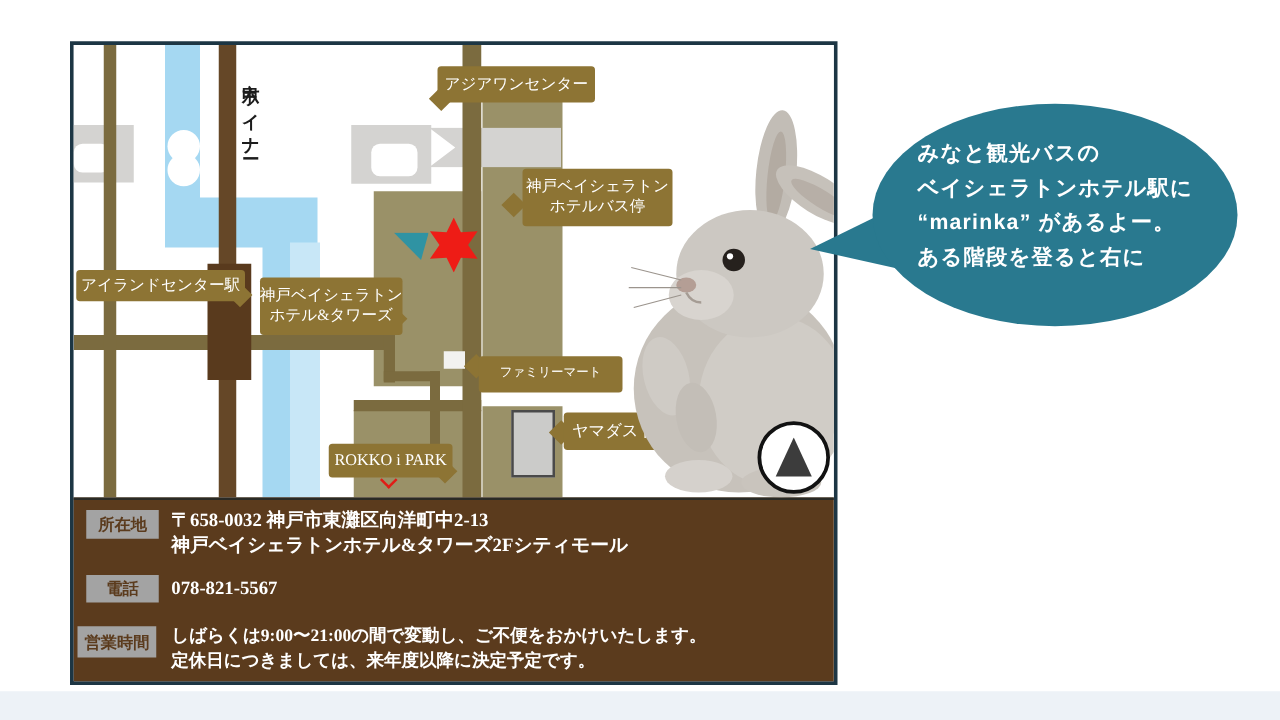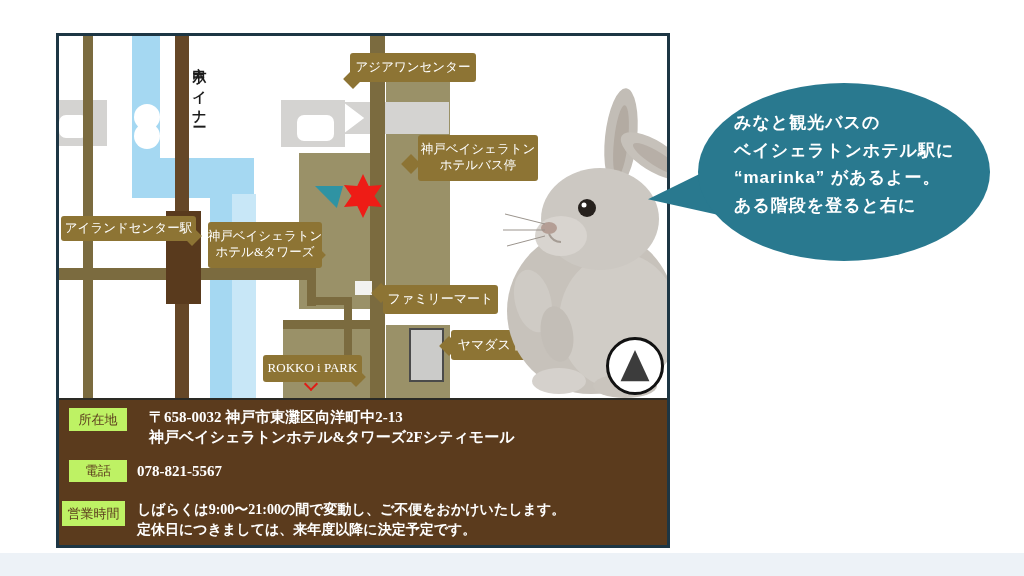--- a/index.html
+++ b/index.html
@@ -47,21 +47,21 @@
   .compass{width:58px;height:58px;border:3px solid #121212;border-radius:50%;background:#fff;z-index:45;box-sizing:border-box;}
   .compass-tri{position:absolute;left:7px;top:6px;width:38px;height:40px;background:#3c3c3c;
                clip-path:polygon(50% 10%,88% 88%,12% 88%);}
 
   .red-caret{width:8px;height:8px;border-right:2px solid #e01c16;border-bottom:2px solid #e01c16;
              transform:rotate(45deg);z-index:34;}
 
   
   .info{position:absolute;left:0;top:362px;width:608px;height:147px;background:#5b3b1d;border-top:2px solid #2a2a25;box-sizing:border-box;
         font-family:"Liberation Serif","DejaVu Serif",serif;}
-  .info-box{position:absolute;background:#bef264;color:#5b3b1d;font-weight:normal;font-size:13px;
+  .info-box{position:absolute;background:#a3a3a3;color:#5b3b1d;font-weight:bold;font-size:13px;
             display:flex;align-items:center;justify-content:center;white-space:nowrap;}
   .info-text{position:absolute;color:#fff;font-weight:bold;font-size:15px;line-height:20px;white-space:nowrap;}
   .info-text.small{font-size:14px;line-height:20px;}
 
   
   .bubble{left:698px;top:83px;width:292px;height:178px;background:#29798f;border-radius:50%;z-index:60;}
   .bubble-tail{left:648px;top:160px;width:80px;height:56px;background:#29798f;z-index:59;
                clip-path:polygon(0 70%,100% 0,94% 100%);}
   .bubble-text{left:734px;top:109px;width:260px;color:#fff;font-weight:bold;font-size:17px;line-height:27.5px;
                letter-spacing:1px;z-index:61;white-space:nowrap;}
@@ -123,21 +123,21 @@
       <div class="abs ptr" style="left:126px;top:193px;"></div>
       <div class="abs glabel" style="left:2px;top:180px;width:135px;height:25px;font-size:12.5px;">アイランドセンター駅</div>
 
       <div class="abs ptr" style="left:250px;top:212px;"></div>
       <div class="abs glabel" style="left:149px;top:186px;width:114px;height:46px;font-size:12.5px;">
         <span>神戸ベイシェラトン</span>
         <span>ホテル&amp;タワーズ</span>
       </div>
 
       <div class="abs ptr" style="left:315px;top:250px;"></div>
-      <div class="abs glabel" style="left:324px;top:249px;width:115px;height:29px;font-size:13px;">ファミリーマート</div>
+      <div class="abs glabel" style="left:324px;top:249px;width:115px;height:29px;font-size:10px;">ファミリーマート</div>
 
       <div class="abs ptr" style="left:383px;top:303px;"></div>
       <div class="abs glabel" style="left:392px;top:294px;width:106px;height:30px;font-size:13px;">ヤマダストアー</div>
 
       <div class="abs ptr" style="left:290px;top:334px;"></div>
       <div class="abs glabel" style="left:204px;top:319px;width:99px;height:27px;font-size:13px;">ROKKO i PARK</div>
       <div class="abs red-caret" style="left:247px;top:343px;"></div>
 
       <div class="abs logo-tail" style="left:256px;top:150px;width:28px;height:22px;"></div>
       <div class="abs star" style="left:282px;top:138px;width:44px;height:44px;"></div>
@@ -166,21 +166,21 @@
         <ellipse cx="126" cy="300" rx="32" ry="12" fill="#c9c4bd"></ellipse>
       </svg>
 
       <div class="abs compass" style="left:547px;top:301px;">
         <div class="compass-tri"></div>
       </div>
     </div>
 
     <div class="info">
       <div class="info-box" style="left:10px;top:8px;width:58px;height:23px;">所在地</div>
-      <div class="info-text" style="left:78px;top:7px;margin-left:12px;">
+      <div class="info-text" style="left:78px;top:7px;">
         <div>〒658-0032 神戸市東灘区向洋町中2-13</div>
         <div>神戸ベイシェラトンホテル&amp;タワーズ2Fシティモール</div>
       </div>
 
       <div class="info-box" style="left:10px;top:60px;width:58px;height:22px;">電話</div>
       <div class="info-text" style="left:78px;top:61px;text-align:right;">078-821-5567</div>
 
       <div class="info-box" style="left:3px;top:101px;width:63px;height:25px;">営業時間</div>
       <div class="info-text small" style="left:78px;top:100px;">
         <div>しばらくは9:00〜21:00の間で変動し、ご不便をおかけいたします。</div>

